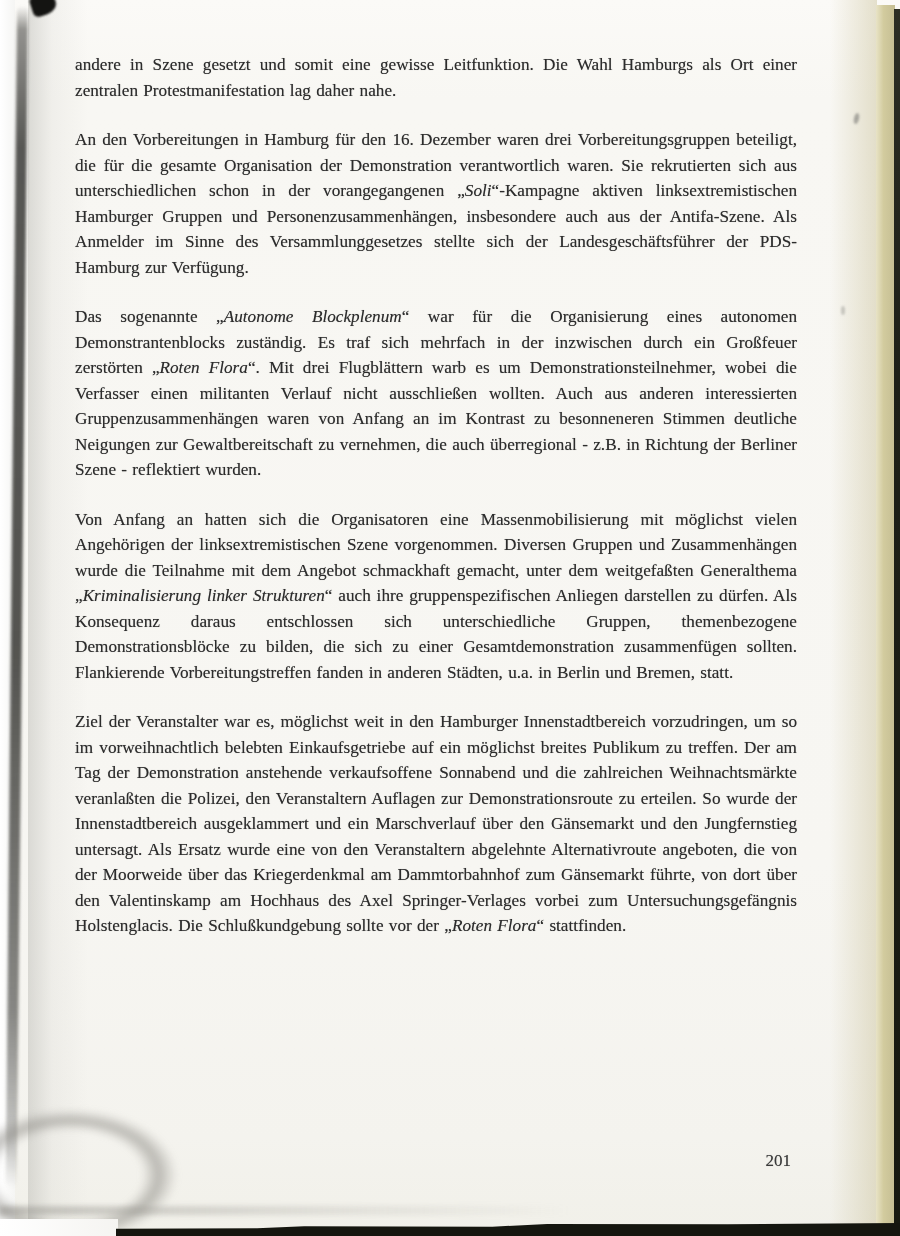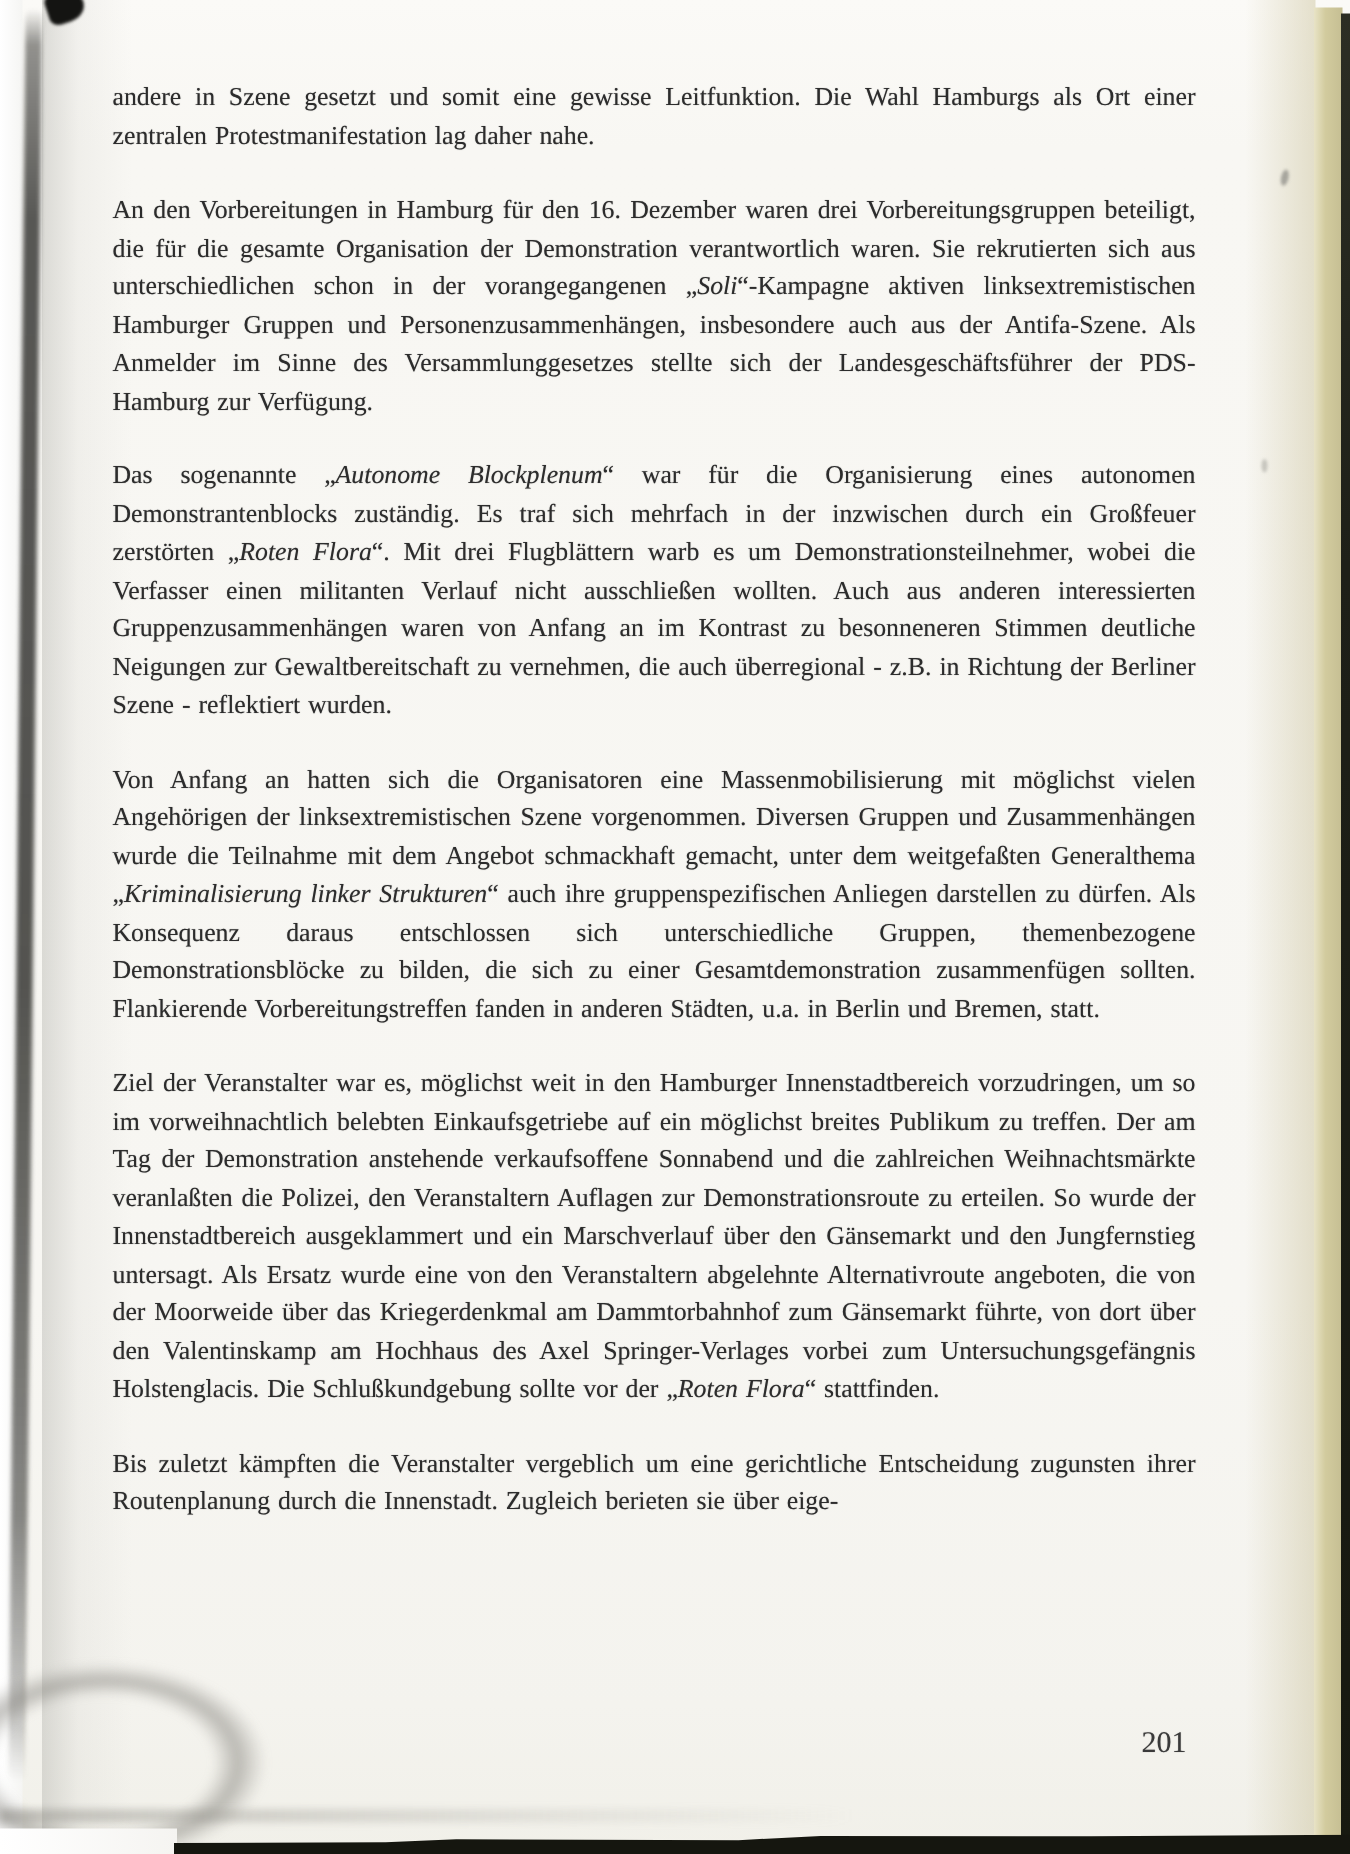--- a/index.html
+++ b/index.html
@@ -104,38 +104,37 @@
     word-spacing: 1px;
   }
   .para {
     margin: 0 0 24px 0;
     text-shadow: 0 0 0.7px rgba(44,44,44,0.5);
   }
   .para em { }
   .page-number {
     position: absolute; left: 61px; top: 1151px; width: 716px;
     text-align: right;
-    font-size: 20px; color: #3a3a3a;
+    font-size: 17px; color: #3a3a3a;
     text-shadow: 0 0 0.7px rgba(44,44,44,0.45);
   }
 </style>
 </head>
 <body>
 
 <div class="scan-root">
 
   <div class="page-surface">
     <div class="gutter-fade"></div>
     <div class="text-column">
         <p class="para"><span>andere in Szene gesetzt und somit eine gewisse Leitfunktion. Die Wahl Hamburgs als Ort einer zentralen Protestmanifestation lag daher nahe.</span></p>
         <p class="para"><span>An den Vorbereitungen in Hamburg für den 16. Dezember waren drei Vorbereitungsgruppen beteiligt, die für die gesamte Organisation der Demonstration verantwortlich waren. Sie rekrutierten sich aus unterschiedlichen schon in der vorangegangenen „</span><em>Soli</em><span>“-Kampagne aktiven linksextremistischen Hamburger Gruppen und Personenzusammenhängen, insbesondere auch aus der Antifa-Szene. Als Anmelder im Sinne des Versammlunggesetzes stellte sich der Landesgeschäftsführer der PDS-Hamburg zur Verfügung.</span></p>
         <p class="para"><span>Das sogenannte „</span><em>Autonome Blockplenum</em><span>“ war für die Organisierung eines autonomen Demonstrantenblocks zuständig. Es traf sich mehrfach in der inzwischen durch ein Großfeuer zerstörten „</span><em>Roten Flora</em><span>“. Mit drei Flugblättern warb es um Demonstrationsteilnehmer, wobei die Verfasser einen militanten Verlauf nicht ausschließen wollten. Auch aus anderen interessierten Gruppenzusammenhängen waren von Anfang an im Kontrast zu besonneneren Stimmen deutliche Neigungen zur Gewaltbereitschaft zu vernehmen, die auch überregional - z.B. in Richtung der Berliner Szene - reflektiert wurden.</span></p>
         <p class="para"><span>Von Anfang an hatten sich die Organisatoren eine Massenmobilisierung mit möglichst vielen Angehörigen der linksextremistischen Szene vorgenommen. Diversen Gruppen und Zusammenhängen wurde die Teilnahme mit dem Angebot schmackhaft gemacht, unter dem weitgefaßten Generalthema „</span><em>Kriminalisierung linker Strukturen</em><span>“ auch ihre gruppenspezifischen Anliegen darstellen zu dürfen. Als Konsequenz daraus entschlossen sich unterschiedliche Gruppen, themenbezogene Demonstrationsblöcke zu bilden, die sich zu einer Gesamtdemonstration zusammenfügen sollten. Flankierende Vorbereitungstreffen fanden in anderen Städten, u.a. in Berlin und Bremen, statt.</span></p>
         <p class="para"><span>Ziel der Veranstalter war es, möglichst weit in den Hamburger Innenstadtbereich vorzudringen, um so im vorweihnachtlich belebten Einkaufsgetriebe auf ein möglichst breites Publikum zu treffen. Der am Tag der Demonstration anstehende verkaufsoffene Sonnabend und die zahlreichen Weihnachtsmärkte veranlaßten die Polizei, den Veranstaltern Auflagen zur Demonstrationsroute zu erteilen. So wurde der Innenstadtbereich ausgeklammert und ein Marschverlauf über den Gänsemarkt und den Jungfernstieg untersagt. Als Ersatz wurde eine von den Veranstaltern abgelehnte Alternativroute angeboten, die von der Moorweide über das Kriegerdenkmal am Dammtorbahnhof zum Gänsemarkt führte, von dort über den Valentinskamp am Hochhaus des Axel Springer-Verlages vorbei zum Untersuchungsgefängnis Holstenglacis. Die Schlußkundgebung sollte vor der „</span><em>Roten Flora</em><span>“ stattfinden.</span></p>
-        <p class="para"><span>Bis zuletzt kämpften die Veranstalter vergeblich um eine gerichtliche Entscheidung zugunsten ihrer Routenplanung durch die Innenstadt. Zugleich berieten sie über eige-</span></p>
       </div>
     <div class="page-number">201</div>
   </div>
 
   <div class="left-white-strip"></div>
   <div class="gutter-shadow"></div>
   <div class="topleft-mark"></div>
 
   <div class="right-shading"></div>
   <div class="page-edge-tan"></div>

